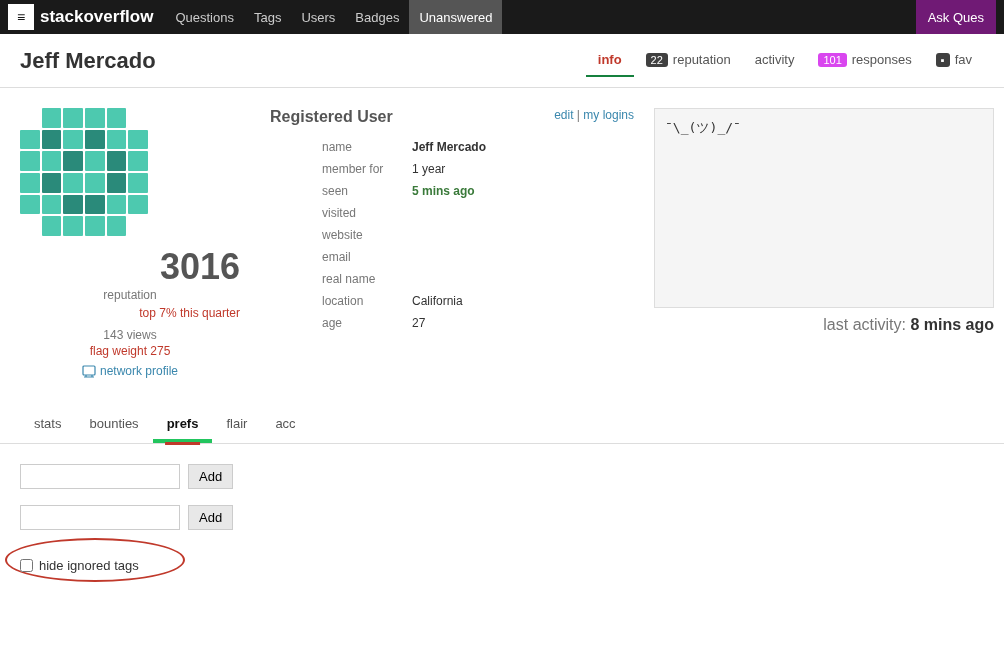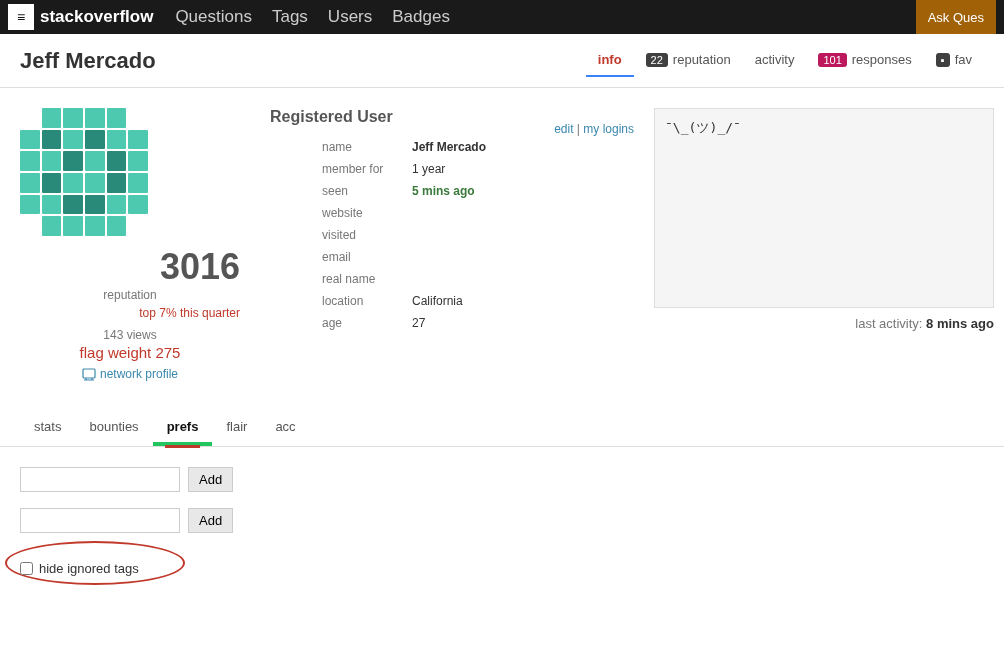--- a/index.html
+++ b/index.html
@@ -32,29 +32,29 @@
       font-size: 14px;
       font-weight: bold;
       color: #1a1a1a;
     }
     .nav-btn {
       background: transparent;
       color: #ccc;
       border: none;
       padding: 0 10px;
       height: 34px;
-      font-size: 17px;
+      font-size: 13px;
       cursor: pointer;
       text-decoration: none;
       display: flex;
       align-items: center;
     }
     .nav-btn.active { background: #555; color: #fff; }
     .ask-btn {
-      background: #a16207;
+      background: #701a75;
       color: #fff;
       border: none;
       padding: 0 12px;
       height: 34px;
       font-size: 13px;
       cursor: pointer;
       margin-left: auto;
     }
 
     
@@ -81,31 +81,31 @@
       cursor: pointer;
       color: #555;
       font-size: 13px;
       border-bottom: 2px solid transparent;
       display: flex;
       align-items: center;
       gap: 5px;
     }
     .profile-tab.active {
       color: #c0392b;
-      border-bottom: 2px solid #3b82f6;
+      border-bottom: 2px solid #15803d;
       font-weight: bold;
     }
     .badge-count {
       background: #404040;
       color: #fff;
       border-radius: 3px;
       padding: 1px 5px;
       font-size: 11px;
     }
-    .badge-count.blue { background: #be185d; }
+    .badge-count.blue { background: #d946ef; }
 
     
     .main-content {
       display: flex;
       gap: 0;
     }
 
     
     .left-panel {
       width: 260px;
@@ -146,21 +146,21 @@
     }
     .views-text {
       text-align: center;
       color: #777;
       font-size: 12px;
       margin-top: 8px;
     }
     .flag-weight {
       text-align: center;
       color: #c0392b;
-      font-size: 15px;
+      font-size: 12px;
       margin-top: 2px;
     }
     .network-profile {
       text-align: center;
       margin-top: 6px;
     }
     .network-profile a {
       color: #3a87ad;
       font-size: 12px;
       text-decoration: none;
@@ -222,21 +222,21 @@
       border: 1px solid #ddd;
       padding: 10px;
       min-height: 200px;
       font-family: monospace;
       font-size: 13px;
       color: #333;
     }
     .last-activity {
       text-align: right;
       color: #777;
-      font-size: 13px;
+      font-size: 16px;
       margin-top: 8px;
     }
     .last-activity strong { color: #333; }
 
     
     .secondary-tabs {
       border-bottom: 1px solid #ddd;
       display: flex;
       padding: 0 20px;
       margin-top: 10px;
@@ -339,20 +339,21 @@
 
 <nav class="top-nav">
   <div class="logo-area">
     <div class="logo-icon">≡</div>
     <span>stackoverflow</span>
   </div>
   <button class="nav-btn">Questions</button>
   <button class="nav-btn">Tags</button>
   <button class="nav-btn">Users</button>
   <button class="nav-btn">Badges</button>
+  <button class="nav-btn active">Unanswered</button>
   <button class="ask-btn">Ask Ques</button>
 </nav>
 
 <div class="profile-header">
   <div class="profile-name">Jeff Mercado</div>
   <div class="profile-tabs">
     <div class="profile-tab active">
       <span>info</span>
     </div>
     <div class="profile-tab">
@@ -426,21 +427,21 @@
         <svg class="network-icon-svg" viewBox="0 0 14 14" fill="none">
           <rect x="1" y="2" width="12" height="9" rx="1" stroke="#3a87ad" stroke-width="1.2"></rect>
           <path d="M4 11v2M10 11v2M2 13h10" stroke="#3a87ad" stroke-width="1.2"></path>
         </svg>
         <span>network profile</span>
       </a>
     </div>
   </div>
 
   <div class="center-panel">
-    <div style="display:flex; justify-content:space-between; align-items:flex-end;">
+    <div style="display:flex; justify-content:space-between; align-items:flex-start;">
       <div class="user-type">Registered User</div>
       <div class="edit-links">
         <a href="#">edit</a>
         <span> | </span>
         <a href="#">my logins</a>
       </div>
     </div>
     <table class="info-table">
       <tbody>
           <tr>
@@ -449,25 +450,25 @@
       </tr>
       <tr>
         <td class="info-label">member for</td>
         <td class="info-value">1 year</td>
       </tr>
       <tr>
         <td class="info-label">seen</td>
         <td class="info-value green">5 mins ago</td>
       </tr>
       <tr>
+        <td class="info-label">visited</td>
+        <td class="info-value"></td>
+      </tr>
+      <tr>
         <td class="info-label">website</td>
-        <td class="info-value"></td>
-      </tr>
-      <tr>
-        <td class="info-label">visited</td>
         <td class="info-value"></td>
       </tr>
       <tr>
         <td class="info-label">email</td>
         <td class="info-value"></td>
       </tr>
       <tr>
         <td class="info-label">real name</td>
         <td class="info-value"></td>
       </tr>

